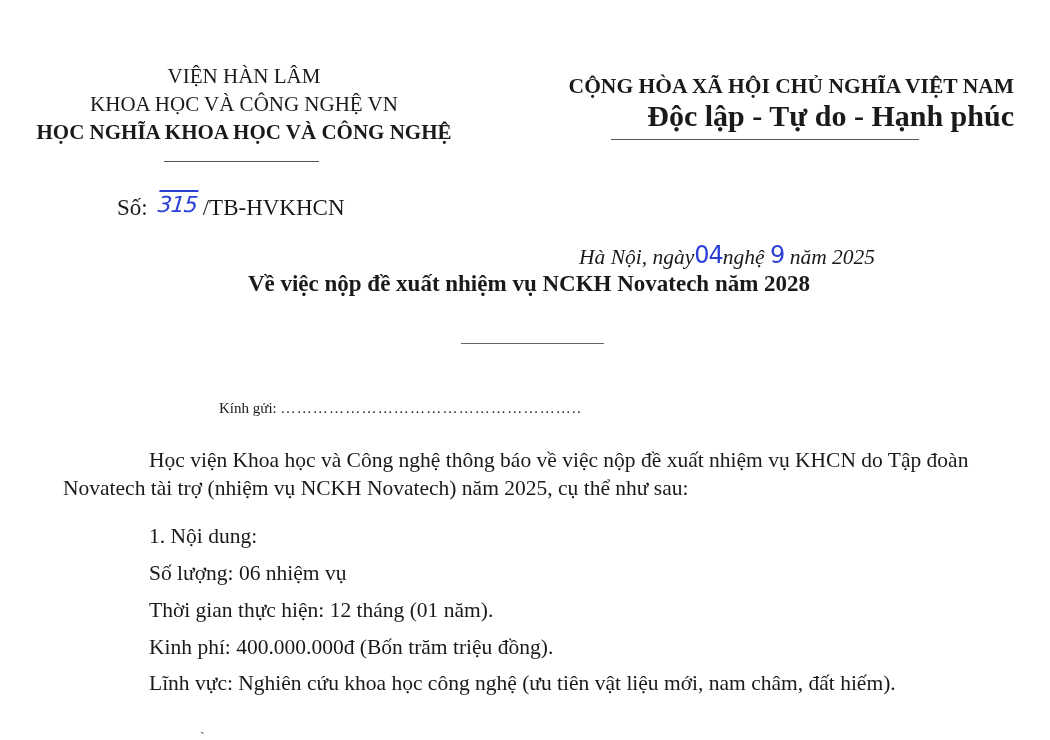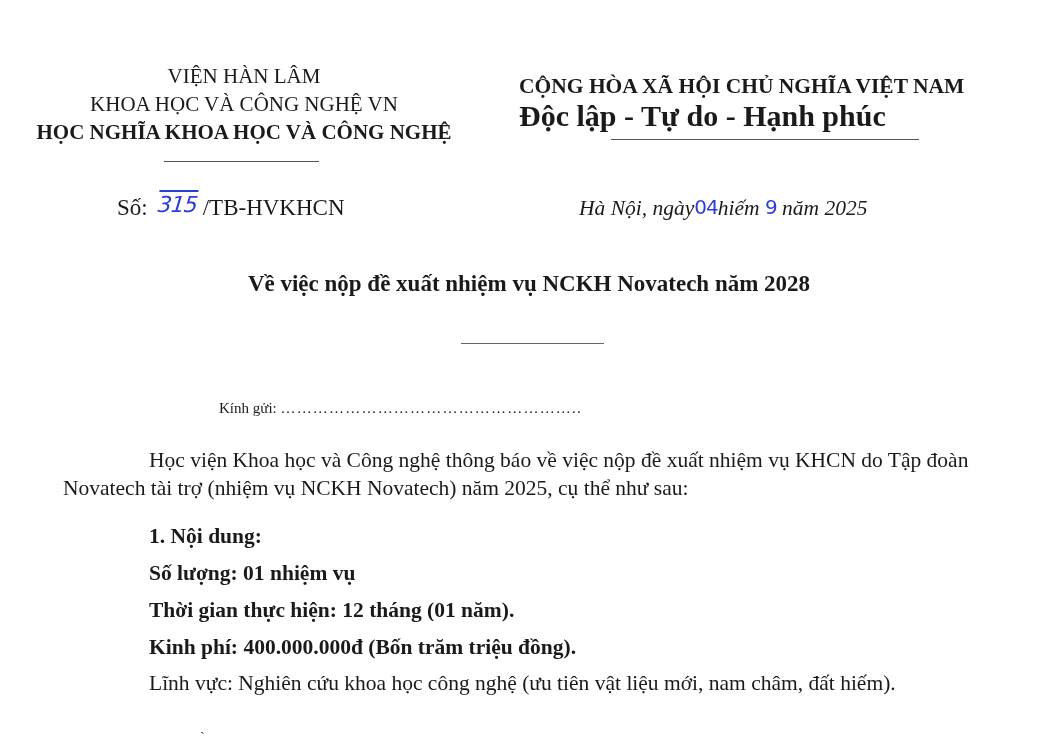--- a/index.html
+++ b/index.html
@@ -42,21 +42,21 @@
     height: 0;
     border-top: 1.4px solid #555;
   }
 
   
   .hdr-right {
     position: absolute;
     left: 515px;
     width: 495px;
     top: 71px;
-    text-align: left;
+    text-align: right;
     font-weight: bold;
     font-size: 21.5px;
     line-height: 30px;
   }
   .hdr-right .motto { font-size: 30px; }
   .hdr-right-divider {
     position: absolute;
     left: 607px;
     top: 139px;
     width: 308px;
@@ -88,23 +88,24 @@
 
   .date-line {
     left: 575px;
     top: 193px;
     font-size: 21.5px;
     font-style: italic;
     line-height: 30px;
   }
   .date-num {
     display: inline-block;
-    font-size: 20px;
+    font-size: 24px;
     font-style: normal;
     transform: translateY(-1px);
+    margin-top: 48px;
   }
 
   
   .title-block {
     position: absolute;
     left: 0;
     width: 1050px;
     top: 268px;
     text-align: center;
     font-weight: bold;
@@ -144,21 +145,20 @@
     font-size: 21.5px;
     line-height: 28px;
   }
   .para-indent { text-indent: 86px; }
   .item {
     position: absolute;
     left: 145px;
     font-size: 21.5px;
     line-height: 28px;
     white-space: nowrap;
-    font-weight: bold;
   }
   .wrap-para {
     position: absolute;
     left: 59px;
     width: 960px;
     font-size: 21.5px;
     line-height: 27px;
     text-indent: 86px;
   }
   .cutoff-accent {
@@ -186,37 +186,37 @@
     <div>CỘNG HÒA XÃ HỘI CHỦ NGHĨA VIỆT NAM</div>
     <div class="motto">Độc lập - Tự do - Hạnh phúc</div>
   </div>
   <div class="hdr-right-divider"></div>
 
   <div class="abs so-line">
     <span>Số:</span><span class="handwrite so-num">315</span><span>/TB-HVKHCN</span>
   </div>
 
   <div class="abs date-line">
-    <span>Hà Nội, ngày</span><span class="handwrite date-num">04</span><span>hiếm</span>
+    <span>Hà Nội, ngày</span><span class="handwrite date-num">04</span><span>nghệ</span>
     <span class="handwrite date-num">9</span>
     <span>năm 2025</span>
   </div>
 
   <div class="title-block">
     <div class="title-sub">Về việc nộp đề xuất nhiệm vụ NCKH Novatech năm 2028</div>
   </div>
   <div class="title-divider"></div>
 
   <div class="abs kinh-gui">
     <span>Kính gửi:</span>
     <span class="dots">………………………………………………..</span>
   </div>
 
   <div class="body para-indent">Học viện Khoa học và Công nghệ thông báo về việc nộp đề xuất nhiệm vụ KHCN do Tập đoàn Novatech tài trợ (nhiệm vụ NCKH Novatech) năm 2025, cụ thể như sau:</div>
 
   <div class="item" style="top:522px;">1. Nội dung:</div>
-  <div class="item" style="top:559px;">Số lượng: 01 nhiệm vụ</div>
+  <div class="item" style="top:559px;">Số lượng: 06 nhiệm vụ</div>
   <div class="item" style="top:596px;">Thời gian thực hiện: 12 tháng (01 năm).</div>
   <div class="item" style="top:633px;">Kinh phí: 400.000.000đ (Bốn trăm triệu đồng).</div>
   <div class="wrap-para" style="top:670px;">Lĩnh vực: Nghiên cứu khoa học công nghệ (ưu tiên vật liệu mới, nam châm, đất hiếm).</div>
 
   <div class="cutoff-accent">`</div>
 </div>
 
 </body></html>

